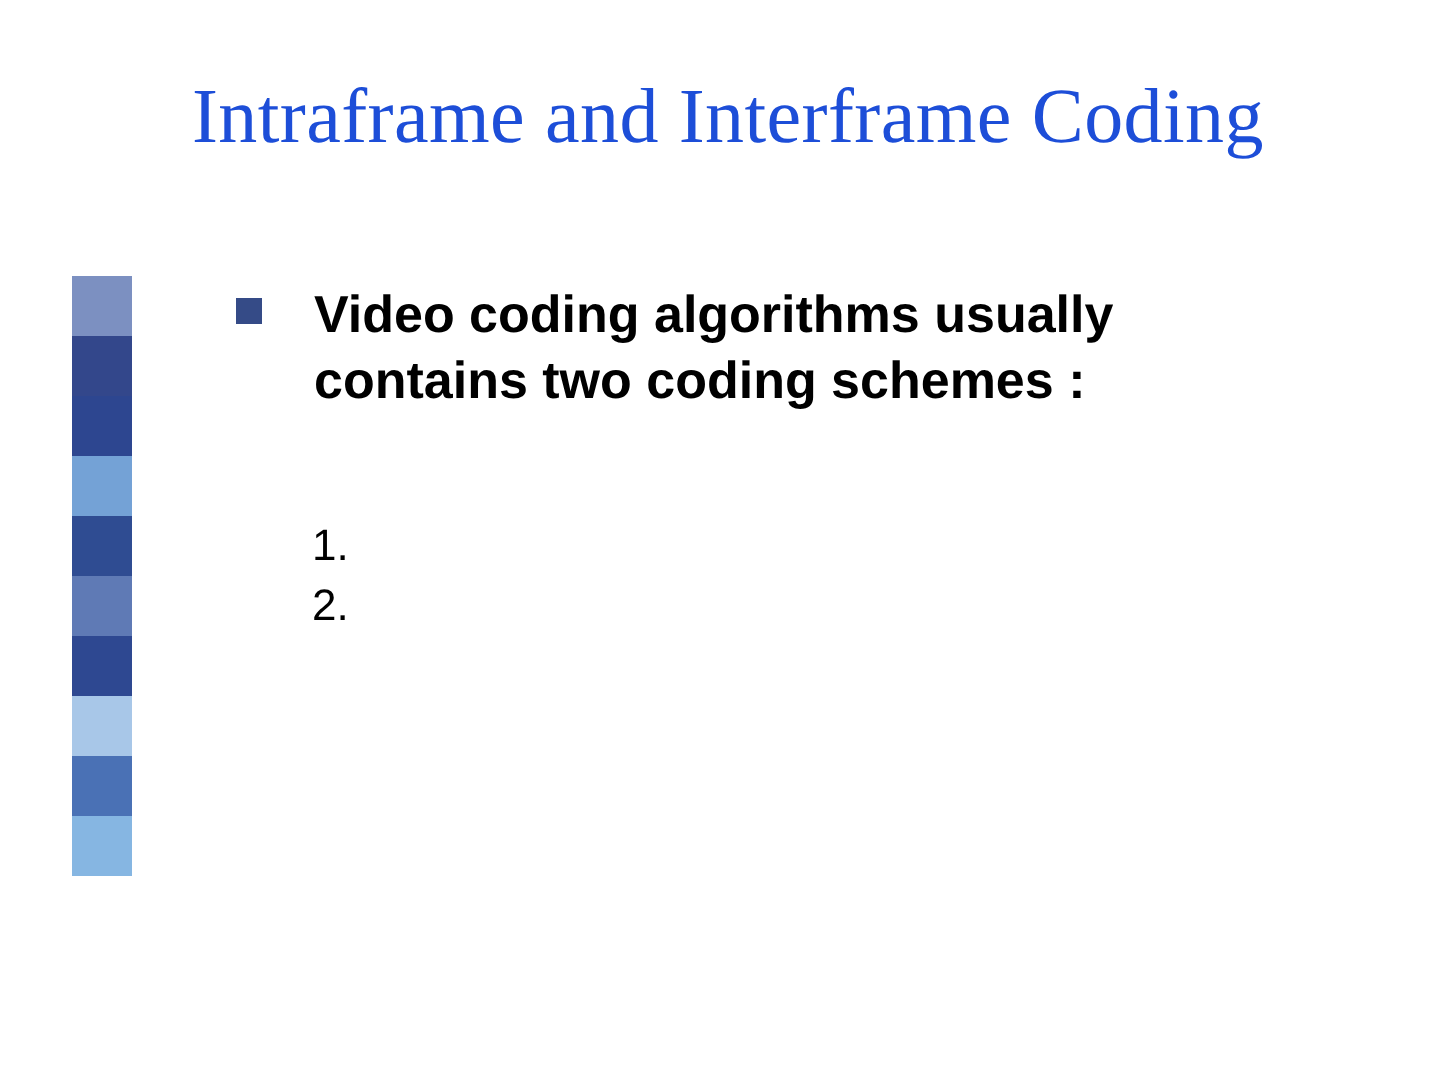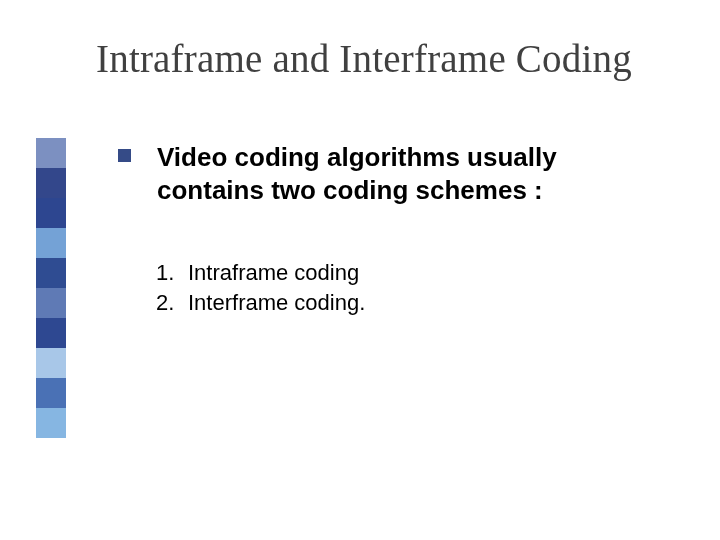--- a/index.html
+++ b/index.html
@@ -20,21 +20,21 @@
   .sidebar .block {
     width: 30px;
     height: 30px;
   }
   .title {
     position: absolute;
     left: 96px;
     top: 36px;
     font-family: "Times New Roman", Times, serif;
     font-size: 39px;
-    color: #404040;
+    color: #1d4ed8;
     letter-spacing: 0.2px;
   }
   .bullet-row {
     position: absolute;
     left: 118px;
     top: 141px;
     display: flex;
     align-items: flex-start;
     width: 540px;
   }
@@ -82,19 +82,17 @@
 <div class="title">Intraframe and Interframe Coding</div>
 
 <div class="bullet-row">
   <div class="bullet-icon"></div>
   <div class="bullet-text">Video coding algorithms usually contains two coding schemes :</div>
 </div>
 
 <div class="numbered">
   <div class="row">
     <span class="num">1.</span>
-    <span>Intraframe coding</span>
   </div>
   <div class="row">
     <span class="num">2.</span>
-    <span>Interframe coding.</span>
   </div>
 </div>
 
 </body></html>

